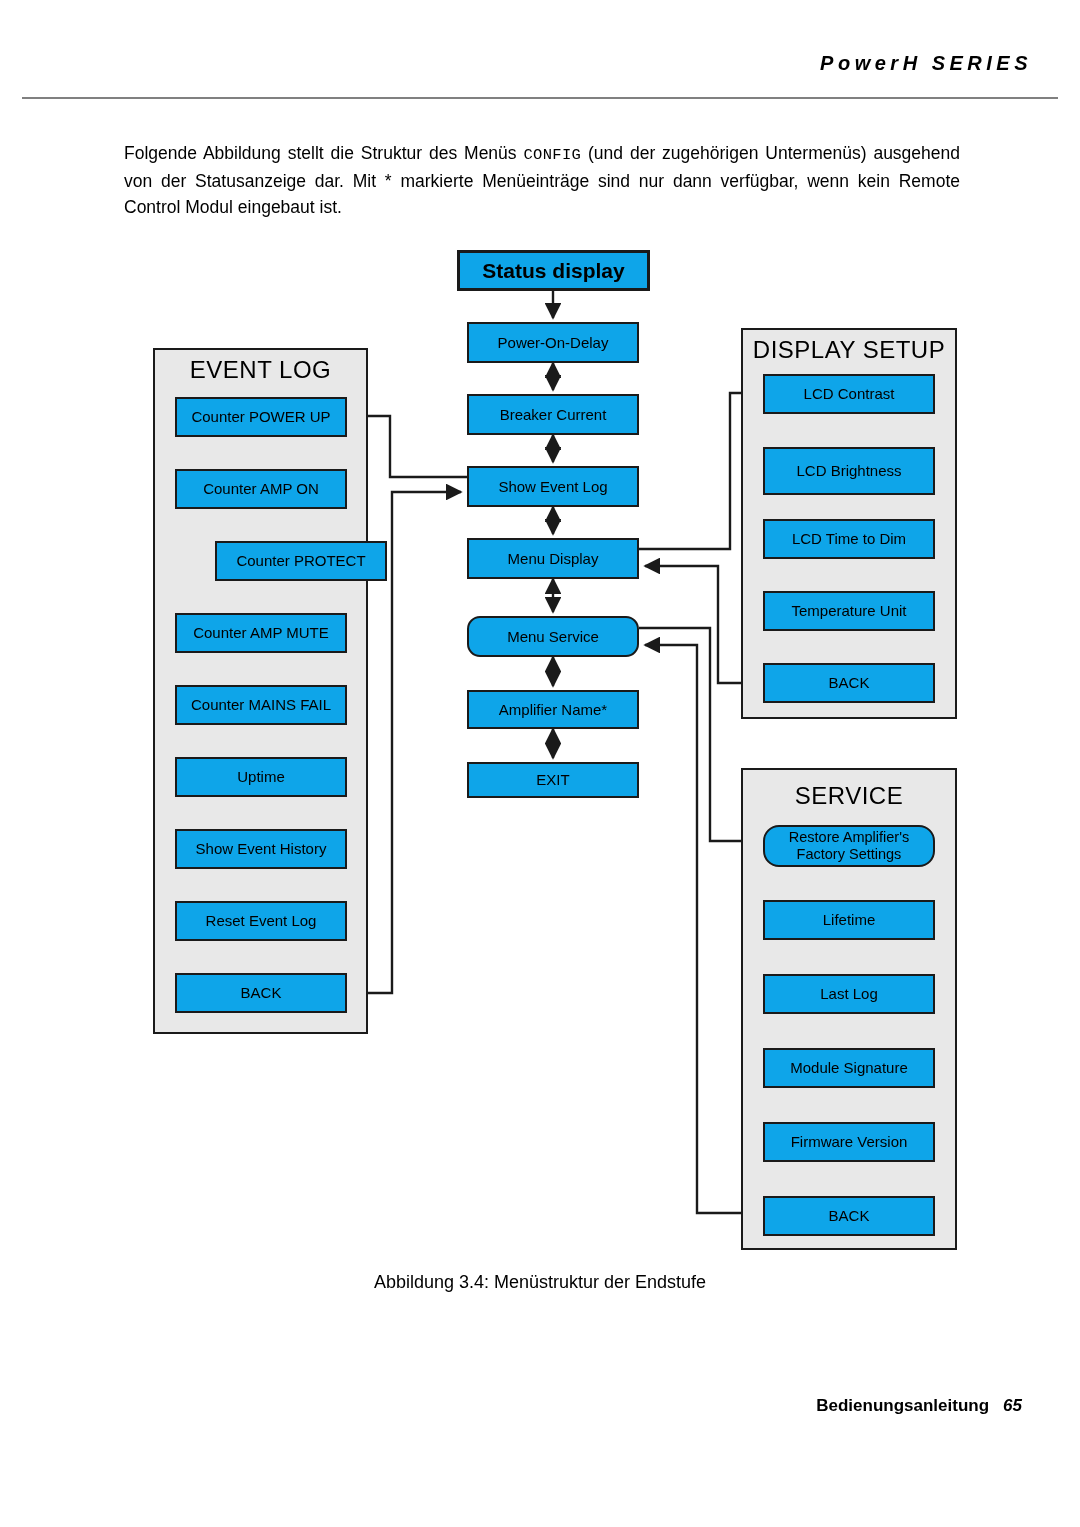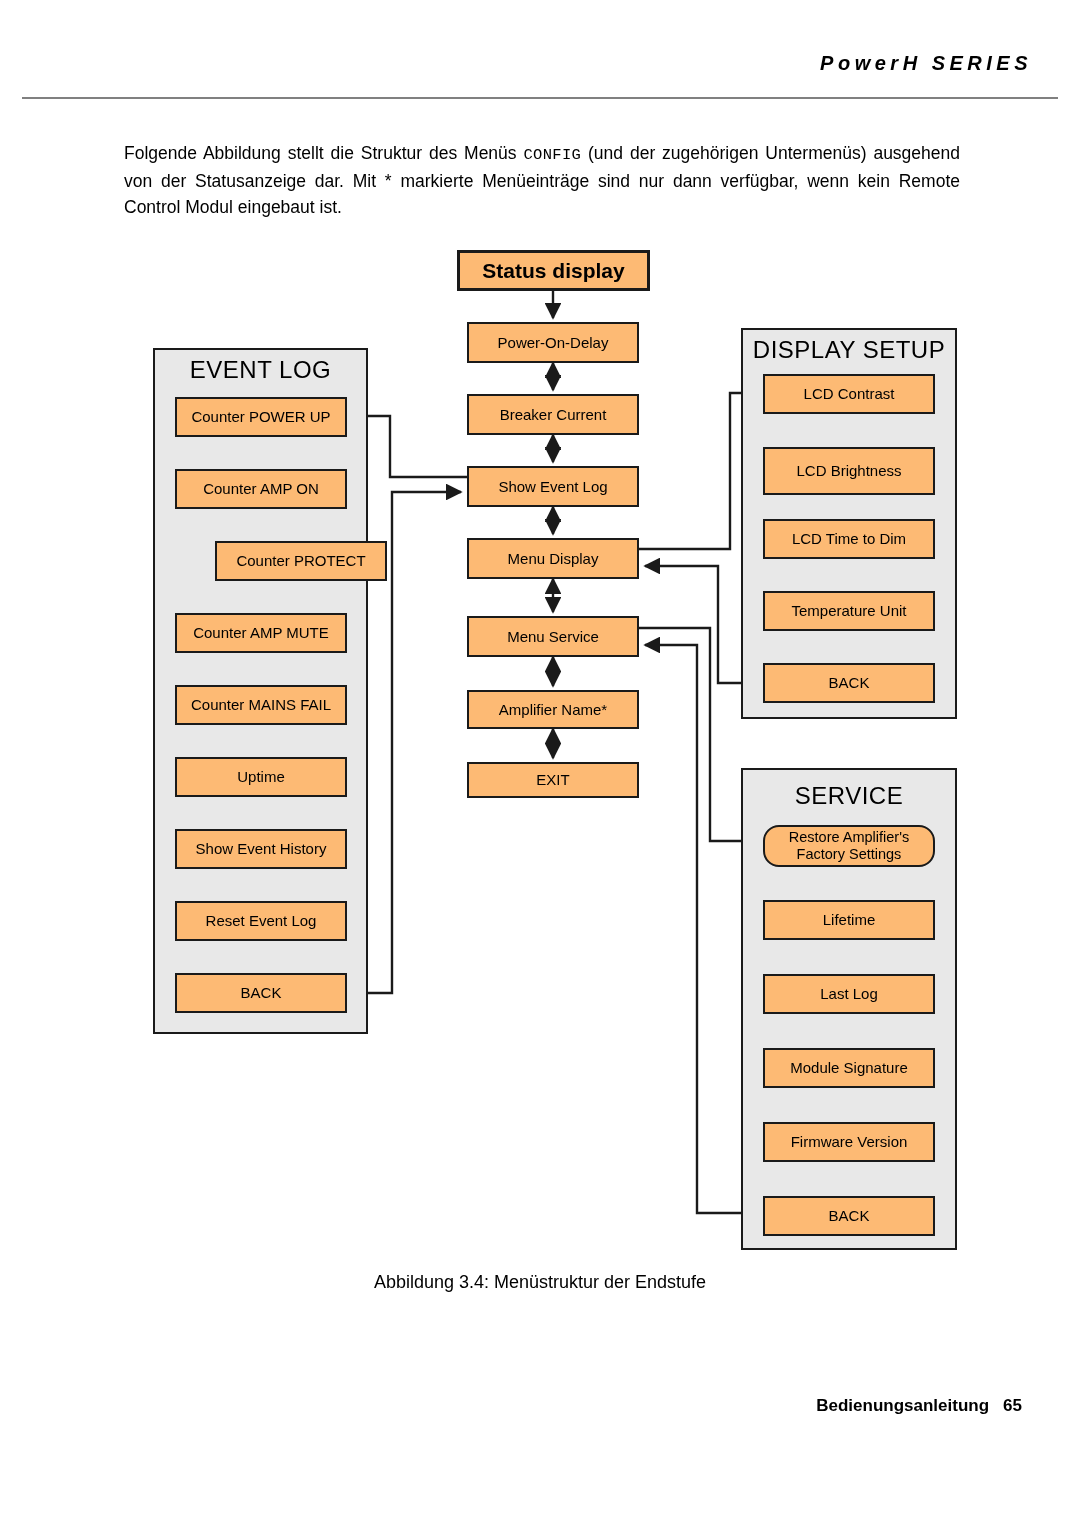--- a/index.html
+++ b/index.html
@@ -90,21 +90,21 @@
     text-align: center;
     font-size: 24px;
     letter-spacing: 0.5px;
     white-space: nowrap;
   }
 
   
   .node {
     position: absolute;
     box-sizing: border-box;
-    background: #fdba74;
+    background: #0ea5e9;
     border: 2px solid #1a1a1a;
     display: flex;
     align-items: center;
     justify-content: center;
     text-align: center;
     font-size: 15px;
     line-height: 18px;
     padding: 0 4px;
   }
   .node.two-line {
@@ -132,20 +132,21 @@
   #page-footer {
     position: absolute;
     right: 58px;
     top: 1396px;
     font-size: 17px;
     font-weight: bold;
     white-space: nowrap;
   }
   #page-footer .page-number {
     margin-left: 14px;
+    font-style: italic;
   }
 </style>
 </head>
 <body>
 
 <div id="page-header">
   <div id="series-title">PowerH SERIES</div>
   <div id="header-rule"></div>
 </div>
 
@@ -214,21 +215,21 @@
   </div>
   <div class="node" style="left:467px; top:394px; width:172px; height:41px;">
     <span>Breaker Current</span>
   </div>
   <div class="node" style="left:467px; top:466px; width:172px; height:41px;">
     <span>Show Event Log</span>
   </div>
   <div class="node" style="left:467px; top:538px; width:172px; height:41px;">
     <span>Menu Display</span>
   </div>
-  <div class="node" style="left:467px; top:616px; width:172px; height:41px;">
+  <div class="node" style="left:467px; top:616px; width:172px; height:41px;border-radius:13px;">
     <span>Menu Service</span>
   </div>
   <div class="node" style="left:467px; top:690px; width:172px; height:39px;">
     <span>Amplifier Name*</span>
   </div>
   <div class="node" style="left:467px; top:762px; width:172px; height:36px;">
     <span>EXIT</span>
   </div>
 
   <div class="group-box" style="left:153px; top:348px; width:215px; height:686px;">

